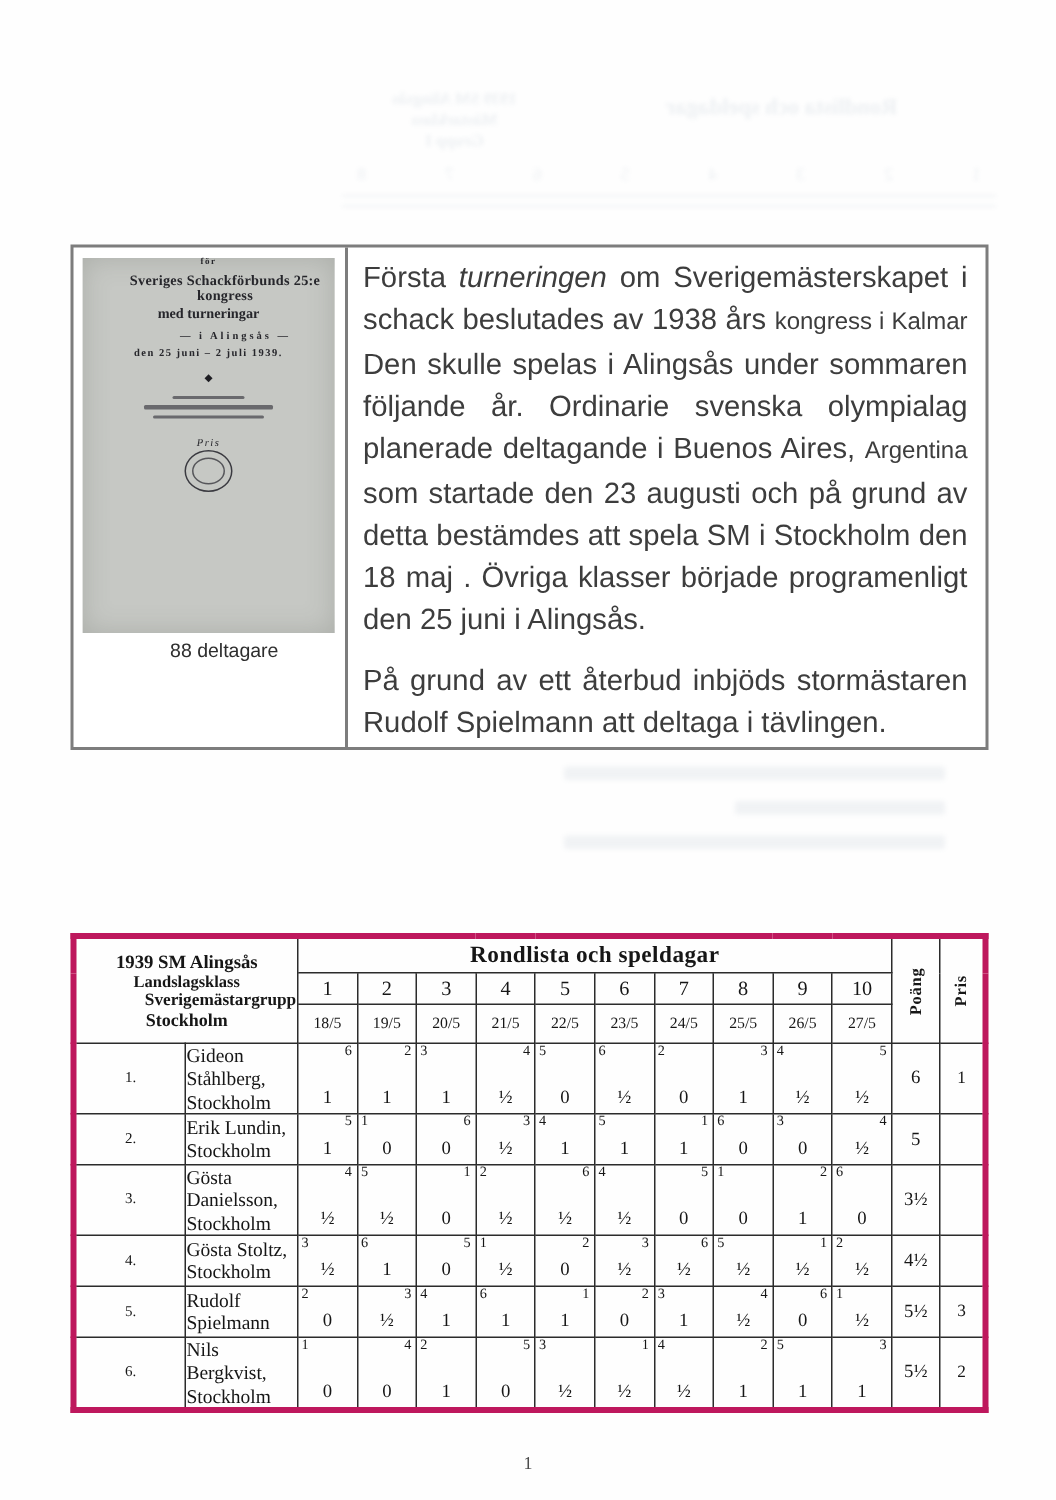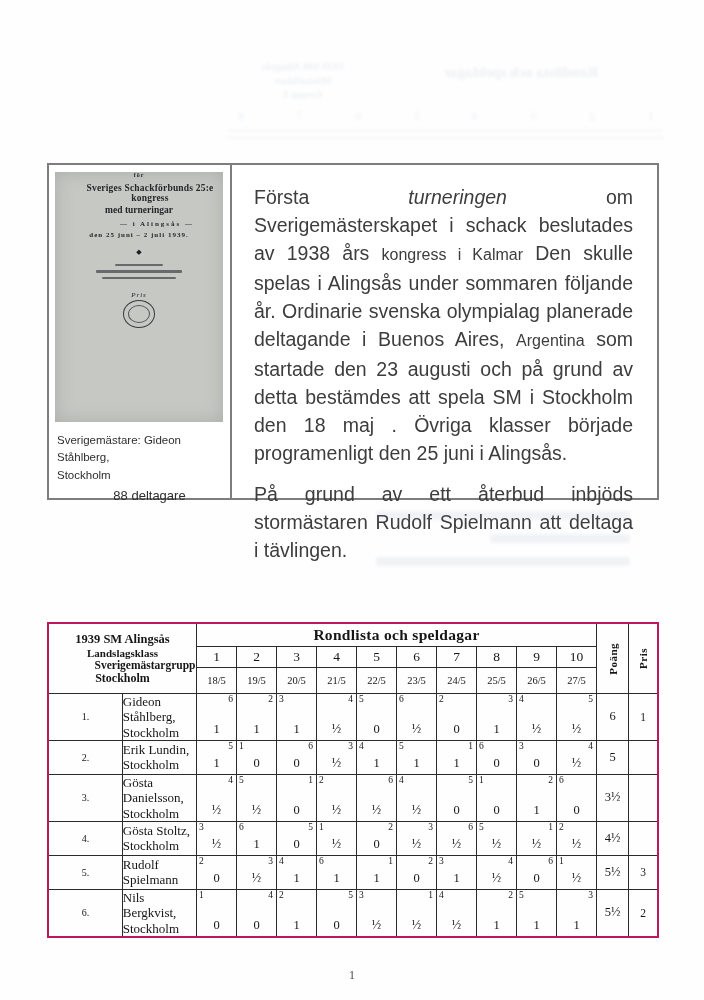--- a/index.html
+++ b/index.html
@@ -55,28 +55,28 @@
   }
   .booklet .b-seal:before{
     content:"";position:absolute;inset:4px;border:1px solid #3a3a40;border-radius:50%;opacity:.8;
   }
   .caption{font-size:11.5px;color:#2e2e2e;margin:10px 6px 0 8px;line-height:1.5;text-align:left;}
   .participants{font-size:13px;color:#2e2e2e;margin-top:4px;text-align:center;padding-left:20px;}
 
   .info-text{flex:1;padding:6px 12px 0 10px;font-size:19.5px;line-height:28px;color:#3d3d3d;text-align:justify;}
   .info-text .sm{font-size:16px;}
   .info-text .it{font-style:italic;}
-  .info-text p{margin:12px;}
+  .info-text p{margin:0;}
   .info-text p + p{margin-top:13px;}
 
   
   table.results{
     position:absolute;left:47px;top:622px;width:612px;
     border-collapse:collapse;font-family:"Liberation Serif",serif;color:#161616;
-    table-layout:fixed;border:2px solid #be185d;
+    table-layout:fixed;border:4px solid #be185d;
   }
   table.results th,table.results td{border:1px solid #2b2b2b;padding:0;}
   th.corner{width:147px;vertical-align:middle;}
   .corner-l1{font-size:12.5px;font-weight:bold;}
   .corner-l2{font-size:11px;font-weight:bold;}
   .corner-l3{font-size:11.5px;font-weight:bold;padding-left:45px;}
   .corner-l4{font-size:12px;font-weight:bold;}
   th.main-head{font-size:15.5px;font-weight:bold;height:22px;letter-spacing:.3px;}
   th.round{font-size:13.5px;font-weight:normal;height:20px;}
   th.date{font-size:10.5px;font-weight:normal;height:25px;}
@@ -135,24 +135,20 @@
       <div class="b-l2">med turneringar</div>
       <div class="b-l3">—  i  Alingsås  —</div>
       <div class="b-l4">den 25 juni – 2 juli 1939.</div>
       <div class="b-orn">◆</div>
       <div class="b-tiny t1"></div>
       <div class="b-tiny t2"></div>
       <div class="b-tiny t3"></div>
       <div class="b-pris">Pris</div>
       <div class="b-seal"></div>
     </div>
-    <div class="caption">
-      <span>Sverigemästare: Gideon Ståhlberg,</span><br>
-      <span>Stockholm</span>
-    </div>
     <div class="participants">88 deltagare</div>
   </div>
   <div class="info-text">
     <p><span>Första </span><span class="it">turneringen</span><span>  om Sverigemästerskapet i schack beslutades av 1938 års </span><span class="sm">kongress i Kalmar</span><span> Den skulle spelas i Alingsås under sommaren följande år. Ordinarie svenska olympialag planerade deltagande i Buenos Aires, </span><span class="sm">Argentina</span><span> som startade den 23 augusti och på grund av detta bestämdes att spela SM i Stockholm den 18 maj . Övriga klasser började programenligt den 25 juni i Alingsås.</span></p>
     <p>På grund av ett återbud inbjöds stormästaren Rudolf Spielmann att deltaga i tävlingen.</p>
   </div>
 </div>
 
 <div class="ghost-mid">
   <div class="g-line"></div>

